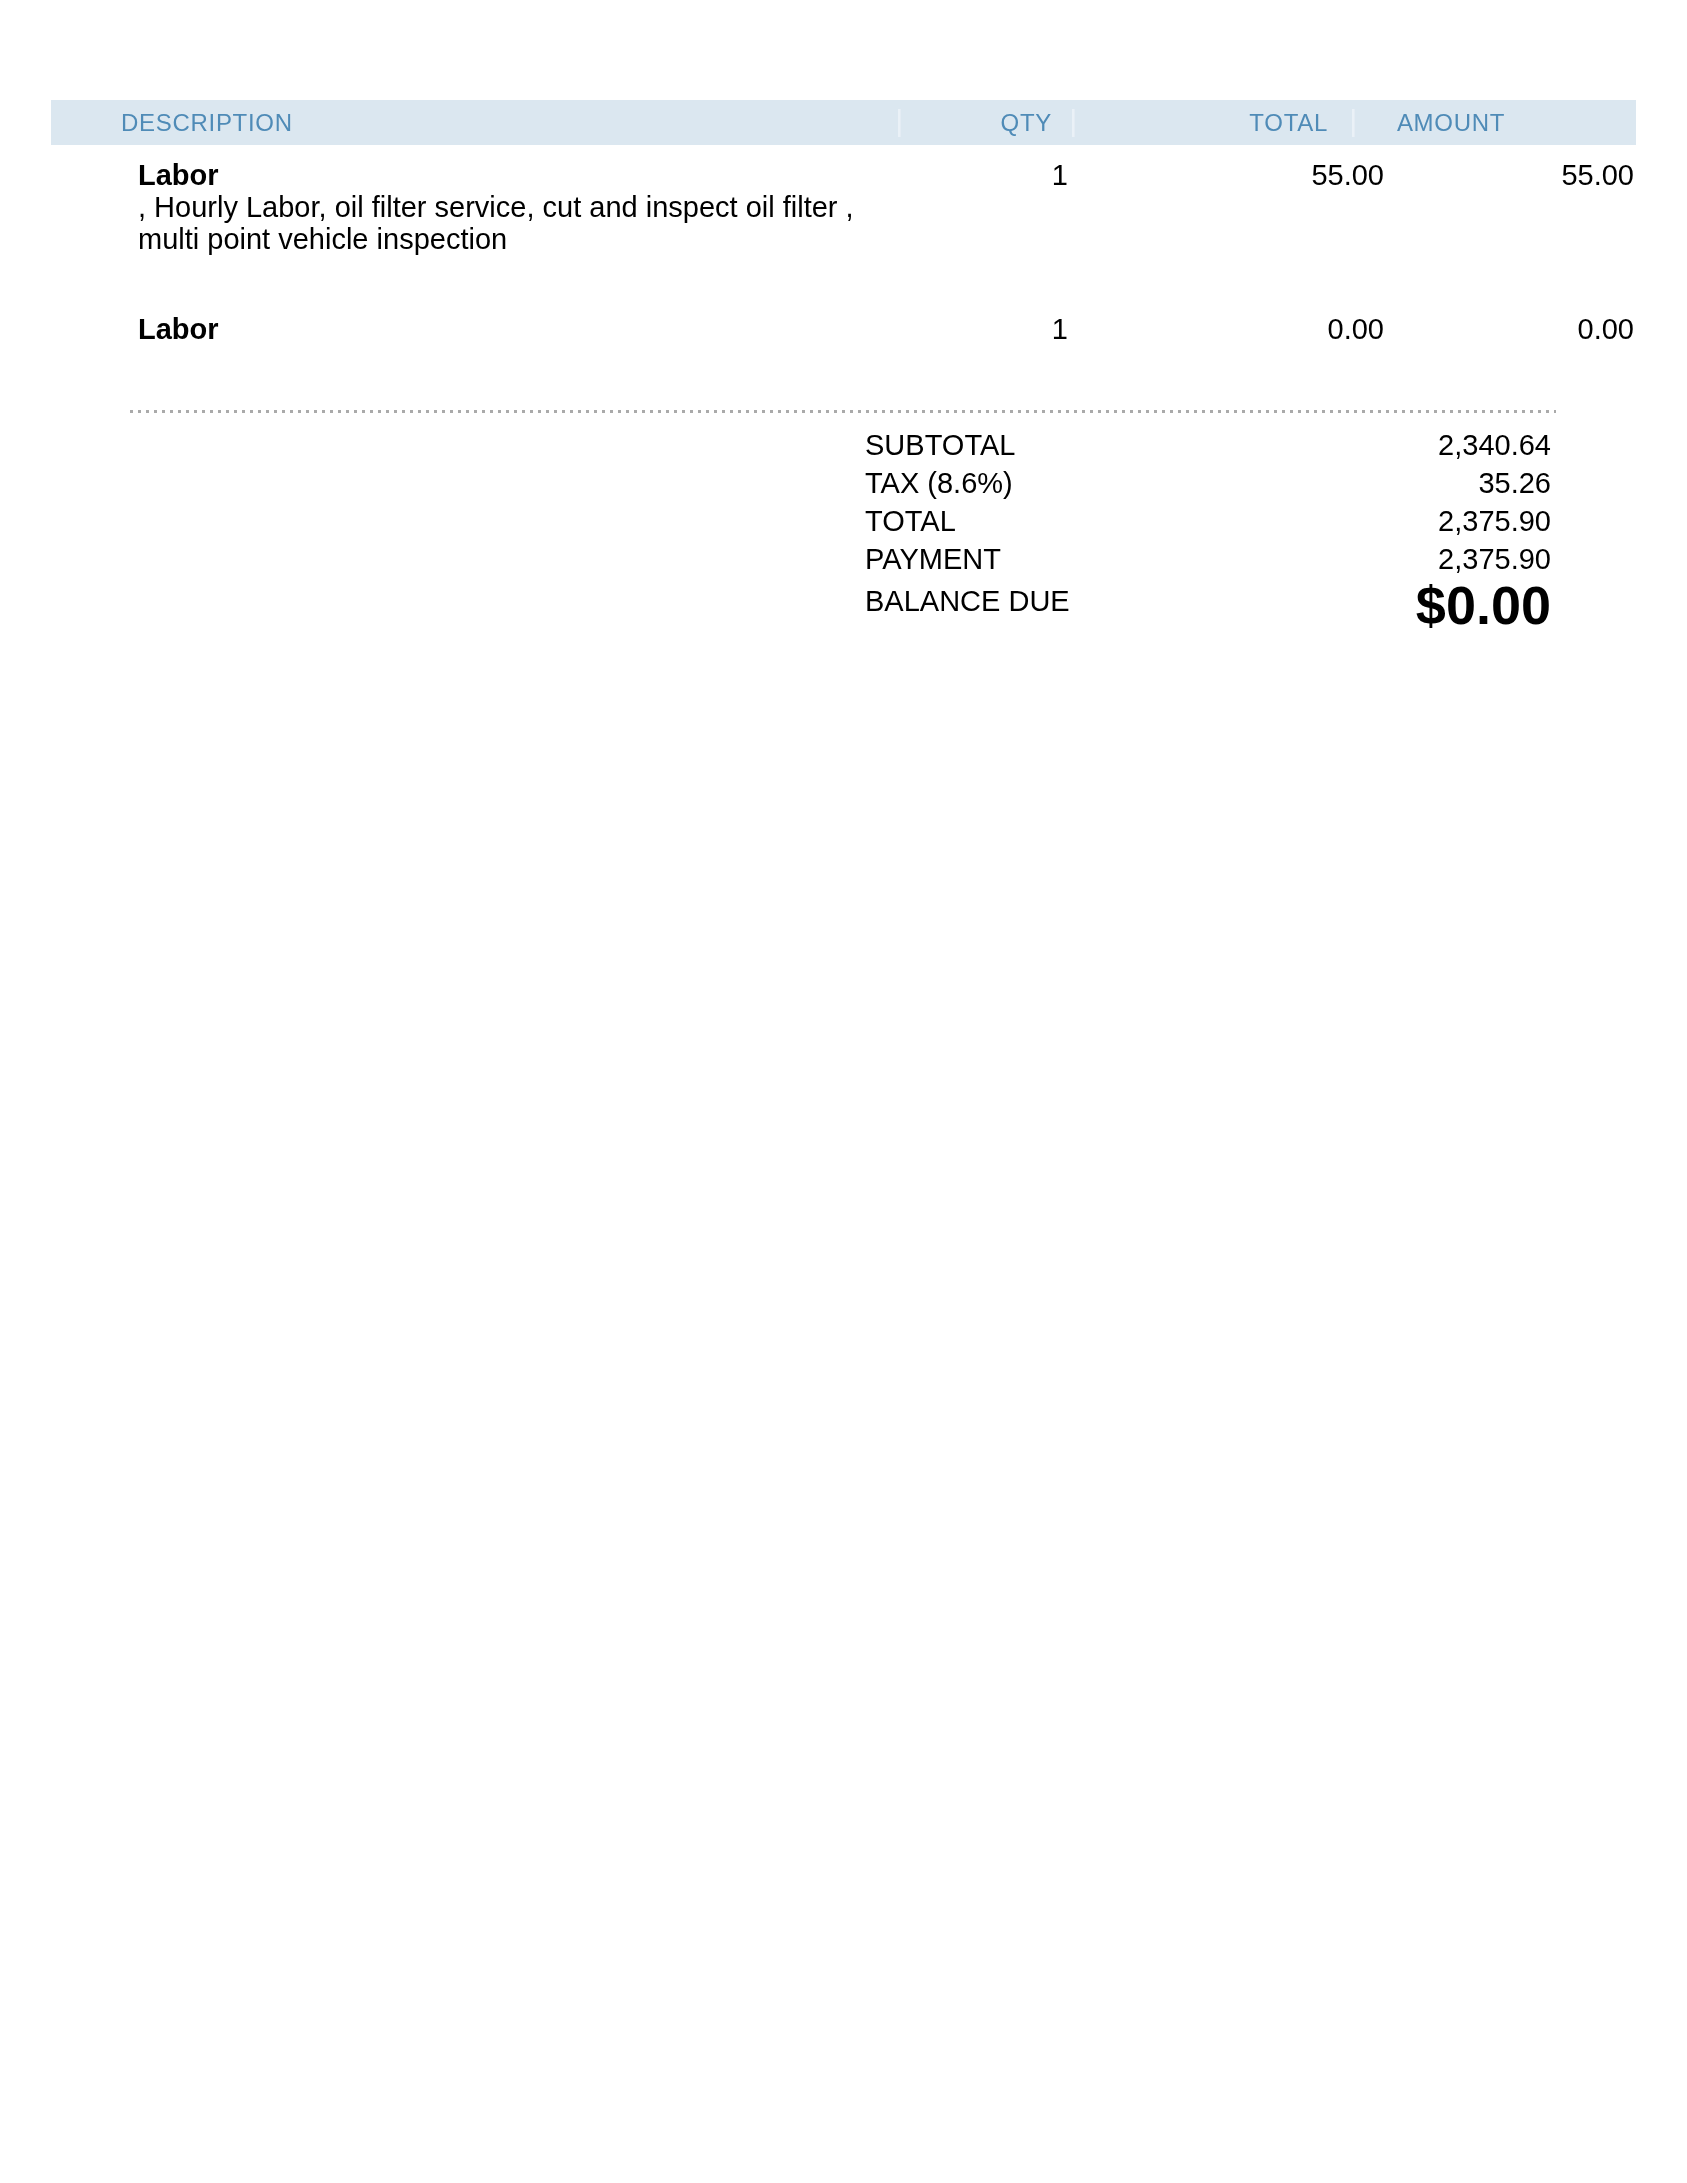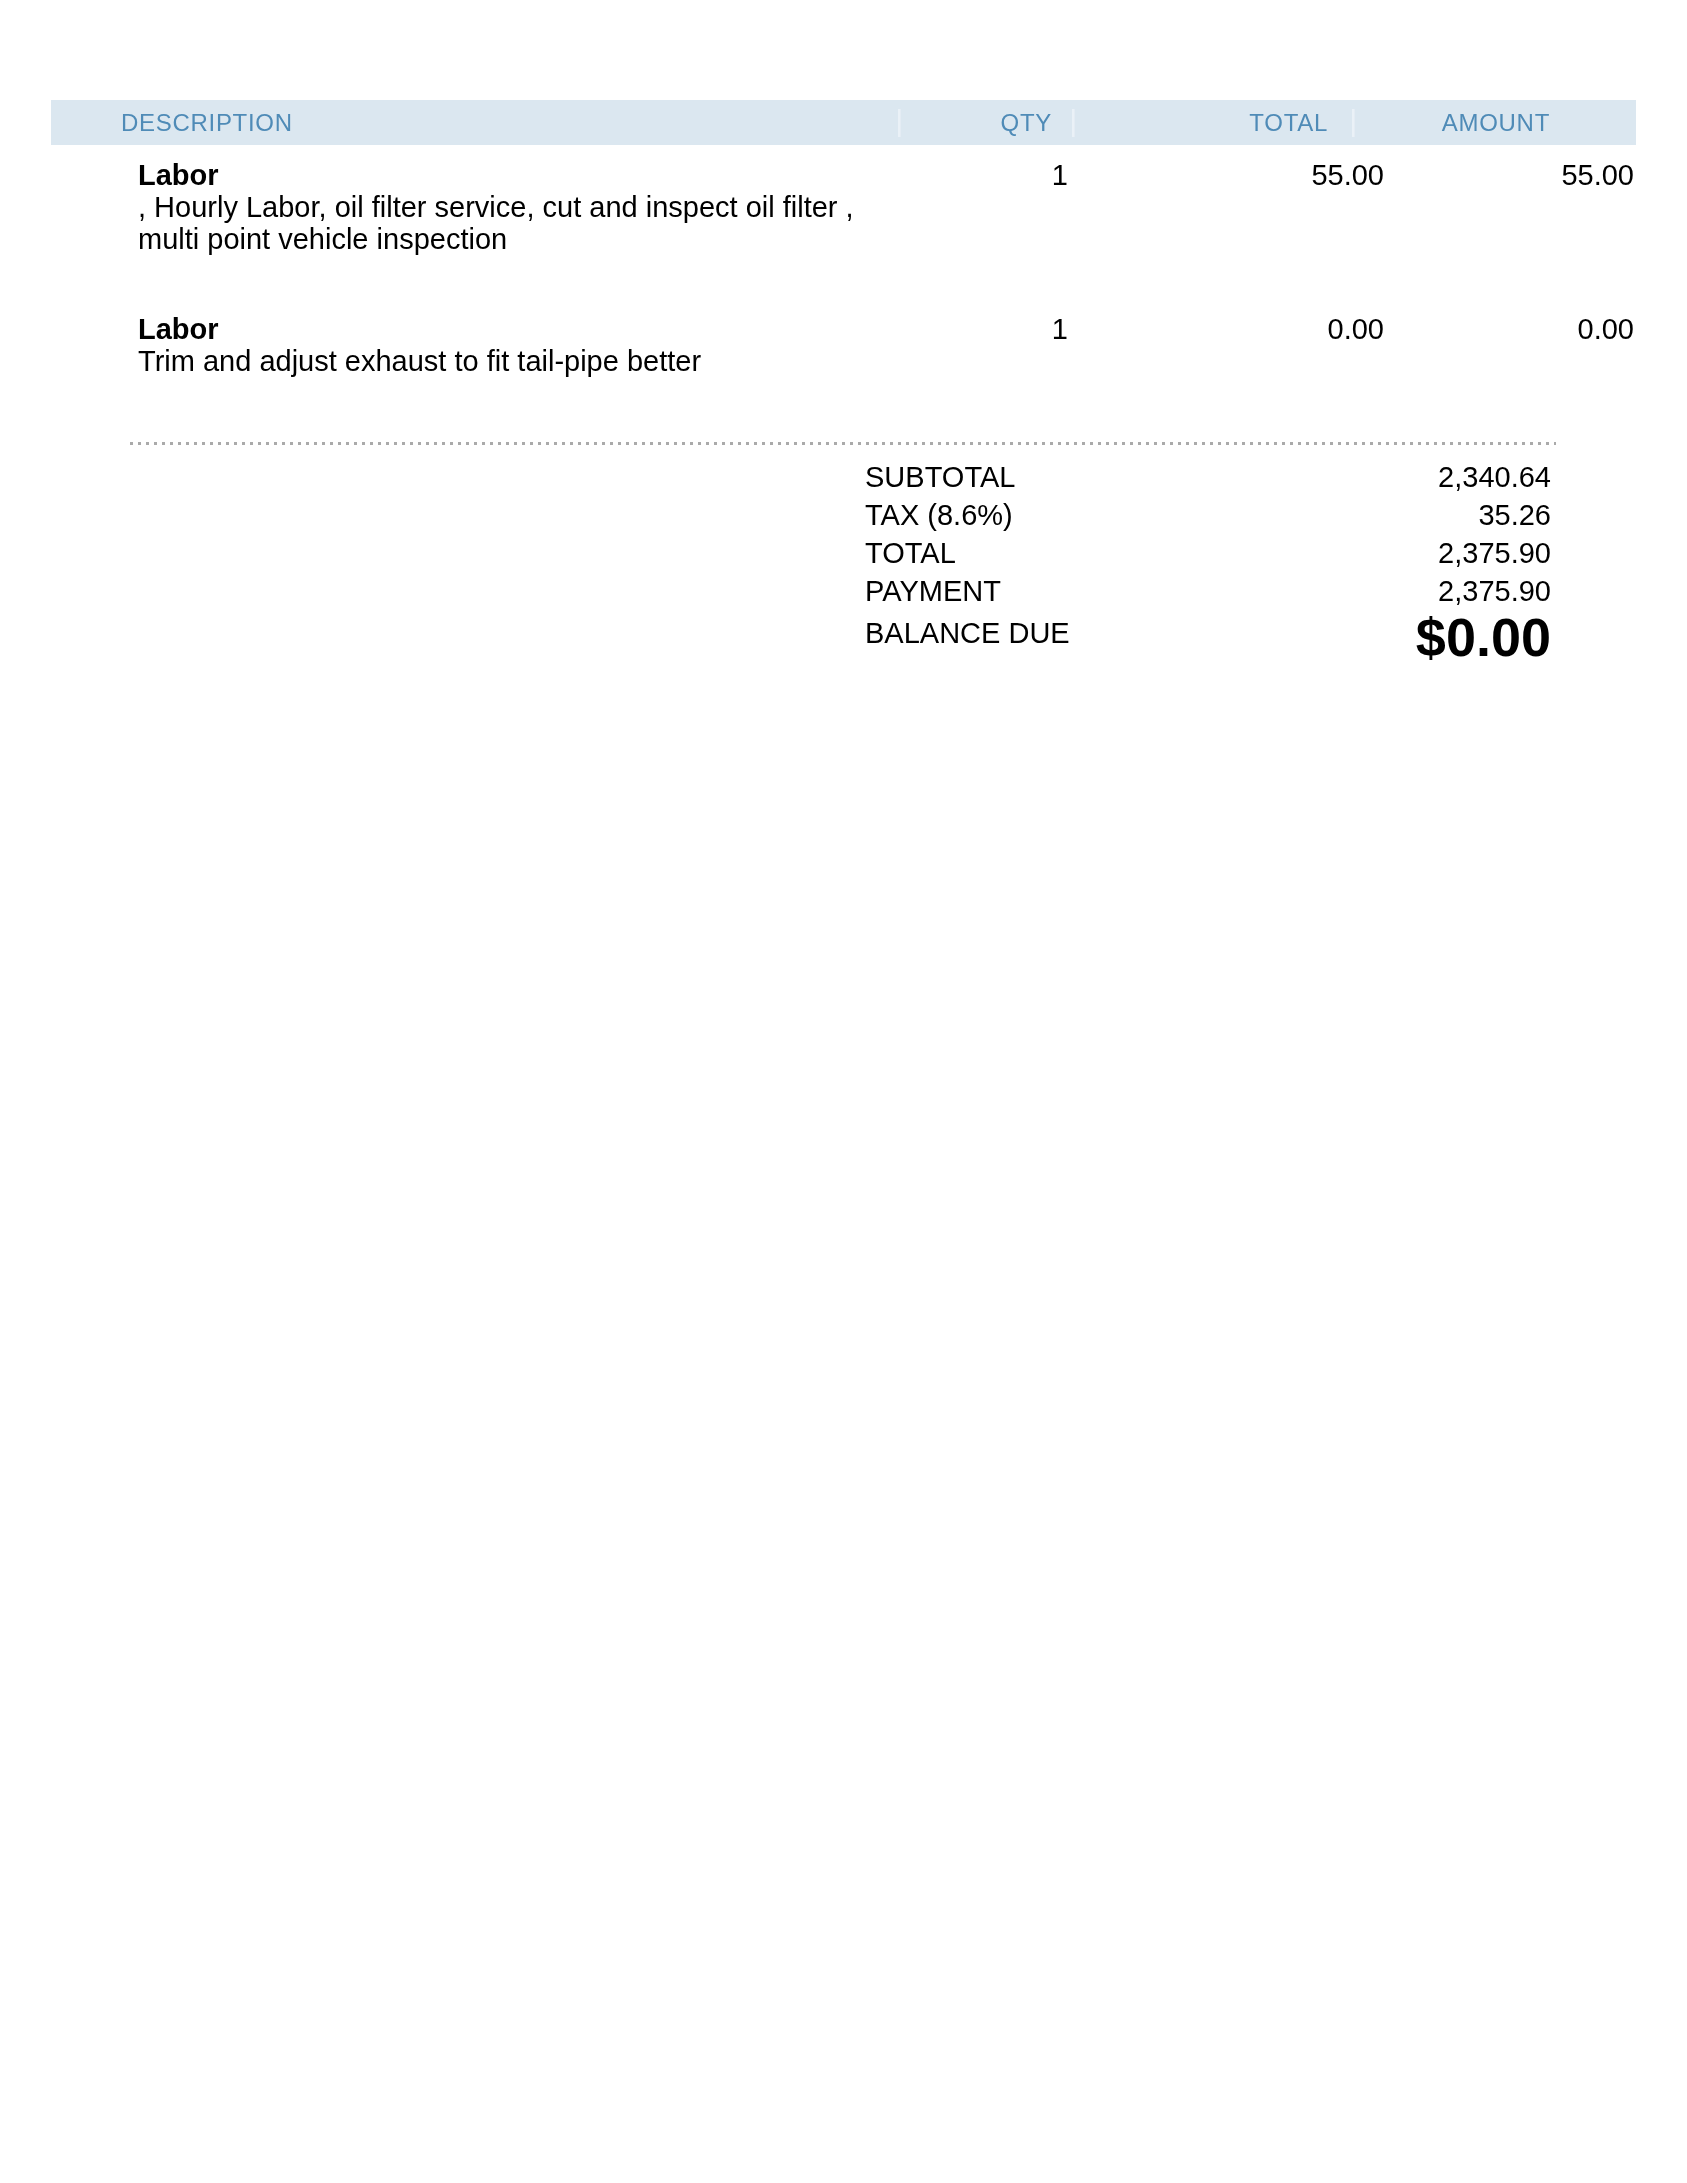--- a/index.html
+++ b/index.html
@@ -24,21 +24,21 @@
   .hcell {
     font-size: 24px;
     color: #4f8bb7;
     letter-spacing: 0.7px;
     white-space: nowrap;
   }
   .hcell + .hcell { box-shadow: inset 2.6px 0 0 #eaf1f7; }
   .h-desc   { padding-left: 70px; }
   .h-qty    { text-align: right; padding-right: 20px; }
   .h-rate   { text-align: right; padding-right: 24px; }
-  .h-amount { text-align: right; padding-right: 86px; }
+  .h-amount { text-align: center; padding-right: 86px; }
 
   
   .items { margin: 14px 51px 0 51px; }
   .row {
     display: grid;
     grid-template-columns: 847px 174px 280px 284px;
     margin-bottom: 58px;
     gap: 28px;
   }
   .c-desc { padding-left: 87px; font-size: 29px; line-height: 32px; }
@@ -99,21 +99,20 @@
       </div>
       <div class="c-num c-qty">1</div>
       <div class="c-num c-rate">55.00</div>
       <div class="c-num c-amount">55.00</div>
     </div>
 
 
     <div class="row">
       <div class="c-desc">
         <div class="item-title">Labor</div>
-        <div>Trim and adjust exhaust to fit tail-pipe better</div>
       </div>
       <div class="c-num c-qty">1</div>
       <div class="c-num c-rate">0.00</div>
       <div class="c-num c-amount">0.00</div>
     </div>
 
   </div>
 
   <div class="divider"></div>
 

